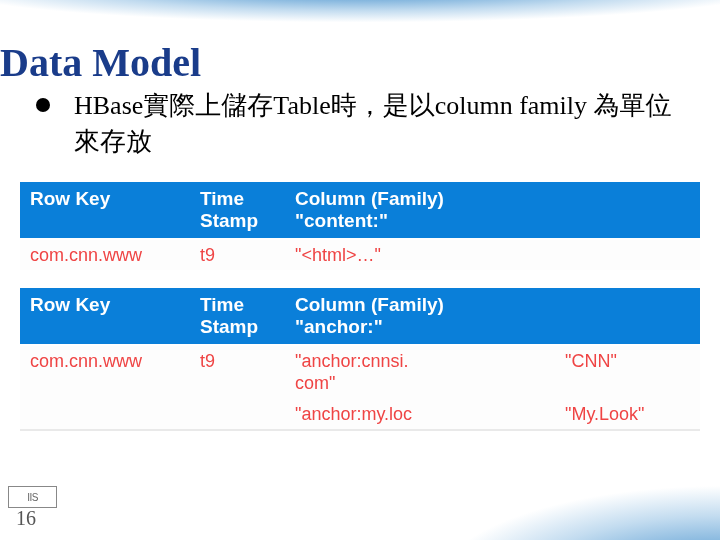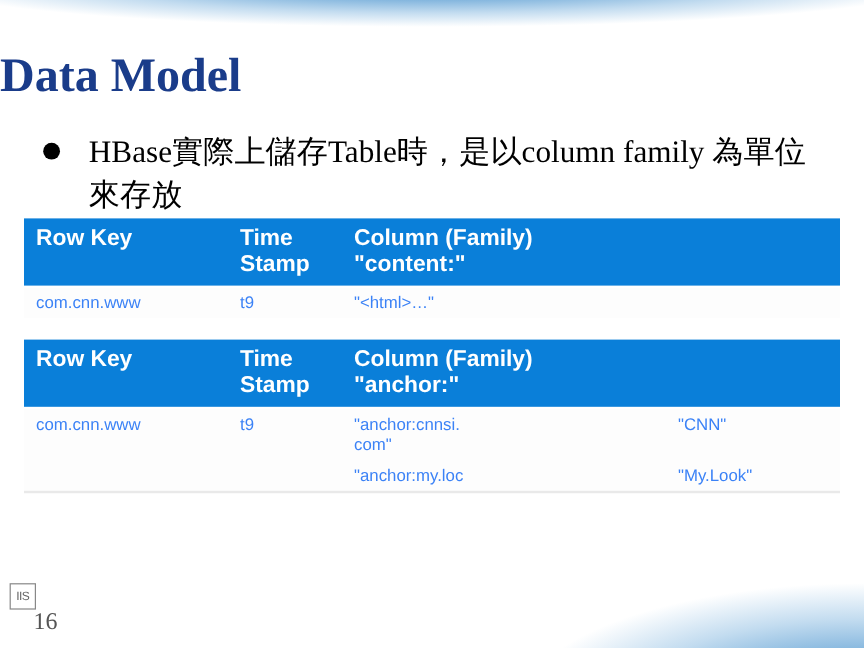--- a/index.html
+++ b/index.html
@@ -21,21 +21,21 @@
   .title {
     position: absolute; top: 10px; left: 0; right: 0;
     font-family: "Times New Roman", serif;
     font-weight: bold;
     font-size: 40px;
     color: #1a3c8a;
     margin-top: 29px;
   }
   .bullet-row {
     position: absolute; top: 88px; left: 36px; right: 36px;
-    display: flex; align-items: flex-start; margin-top: 21px;
+    display: flex; align-items: flex-start;
   }
   .bullet-dot {
     width: 14px; height: 14px; background: #000; border-radius: 50%;
     margin-top: 10px; margin-right: 24px; flex: 0 0 auto;
   }
   .bullet-text {
     font-size: 26px; color: #000; line-height: 1.4;
     font-family: "Times New Roman", "Microsoft JhengHei", serif;
   }
   .tables-wrap {
@@ -52,33 +52,33 @@
   table.data col.c2 { width: 270px; }
   table.data col.c3 { width: 145px; }
   table.data col.c2b { width: 415px; }
   table.data th {
     background: #0a7fd9; color: #fff; text-align: left;
     font-weight: bold; padding: 6px 10px; font-size: 19px;
     border-bottom: 2px solid #fff;
     vertical-align: top; line-height: 1.15;
   }
   table.data td {
-    padding: 4px 10px; color: #3b82f6; vertical-align: top;
+    padding: 4px 10px; color: #ef4444; vertical-align: top;
     border-bottom: 2px solid #e9e9e9;
-    font-size: 14px; line-height: 1.25;
+    font-size: 18px; line-height: 1.25;
     background: #fdfdfd;
   }
   table.data tr.noborder td { border-bottom: none; }
   .slide-num {
-    position: absolute; left: 28px; bottom: 10px;
+    position: absolute; left: 16px; bottom: 10px;
     font-family: "Times New Roman", serif; font-size: 20px; color: #555;
   }
   .logo-box {
     position: absolute; left: 8px; bottom: 32px;
-    width: 22px; height: 22px; border: 1px solid #888;
+    width: 49px; height: 22px; border: 1px solid #888;
     display: flex; align-items: center; justify-content: center;
     font-size: 10px; color: #666; letter-spacing: -0.5px;
   }
 </style>
 </head>
 <body>
 
 <div class="slide">
   <div class="top-wave"></div>
   <div class="bottom-wave"></div>

